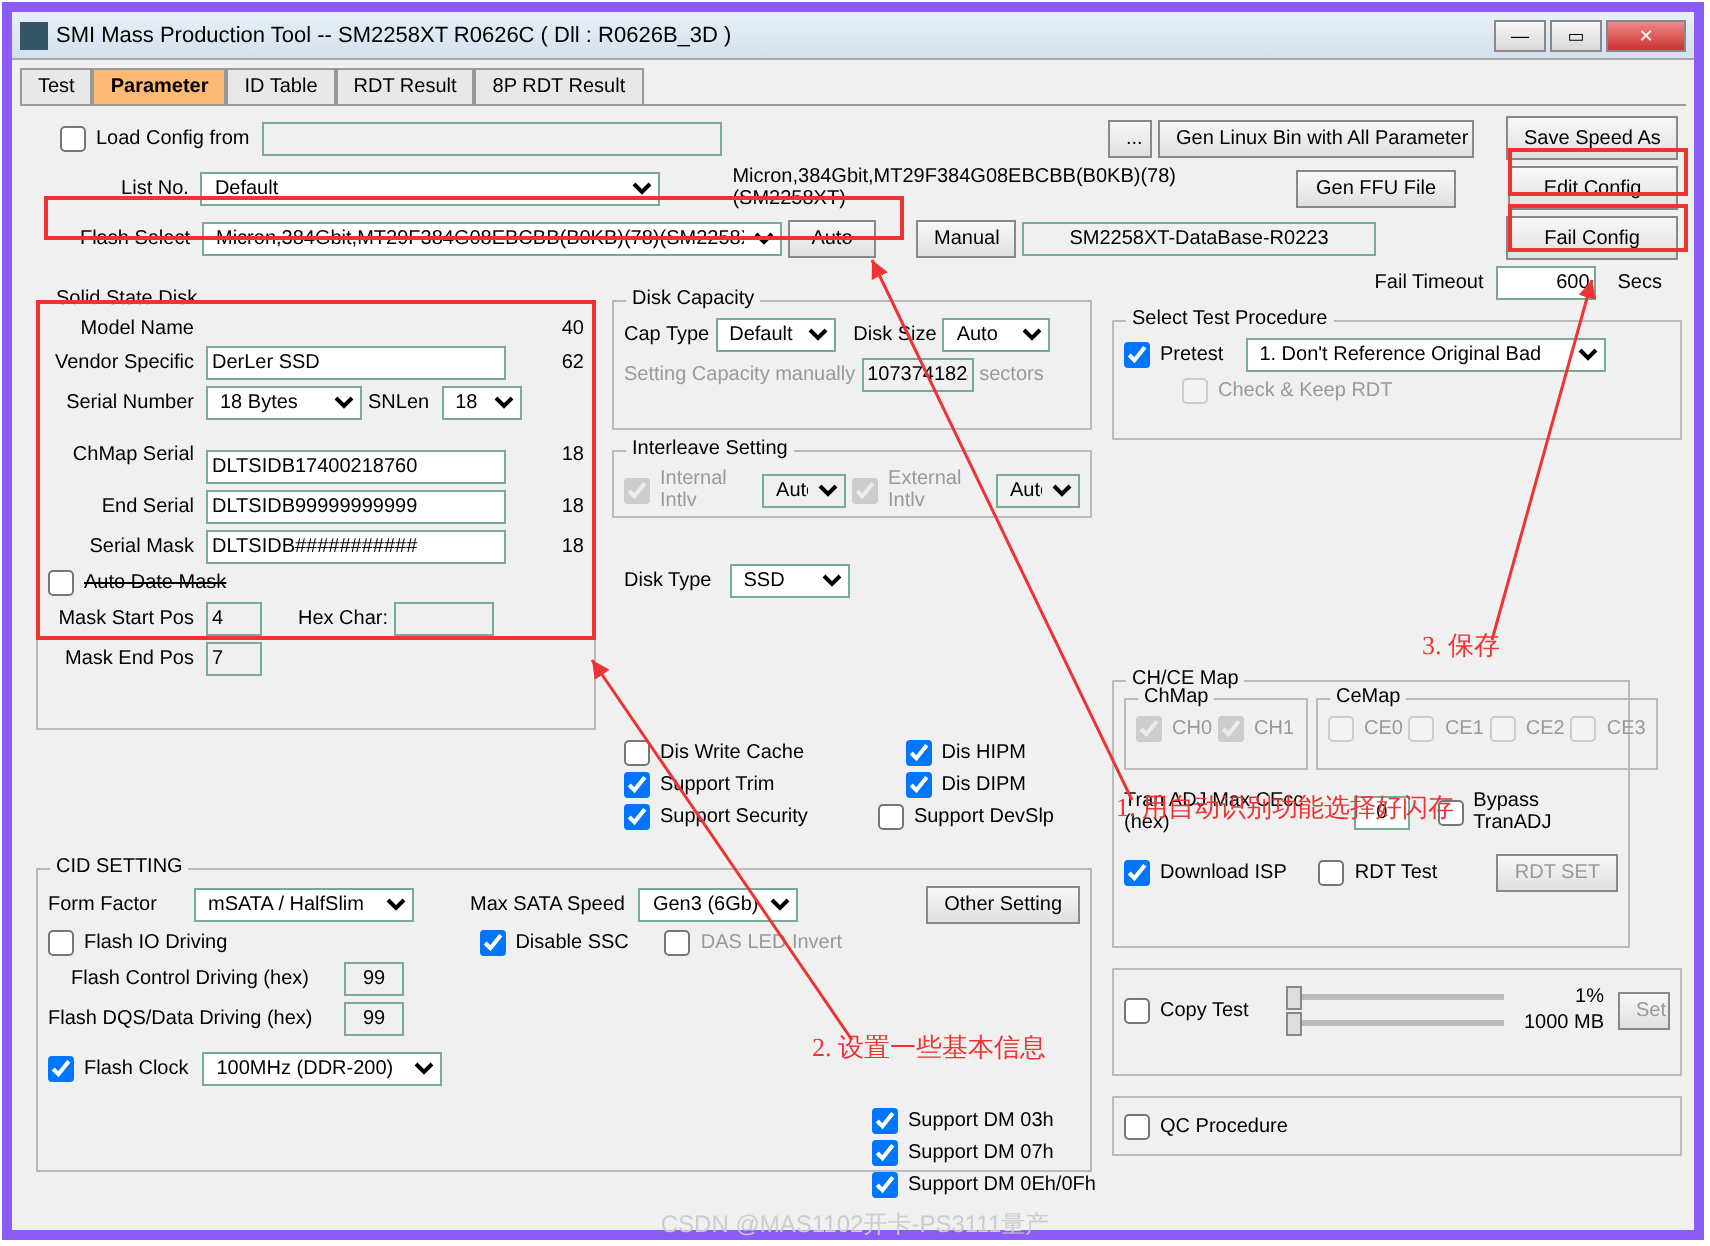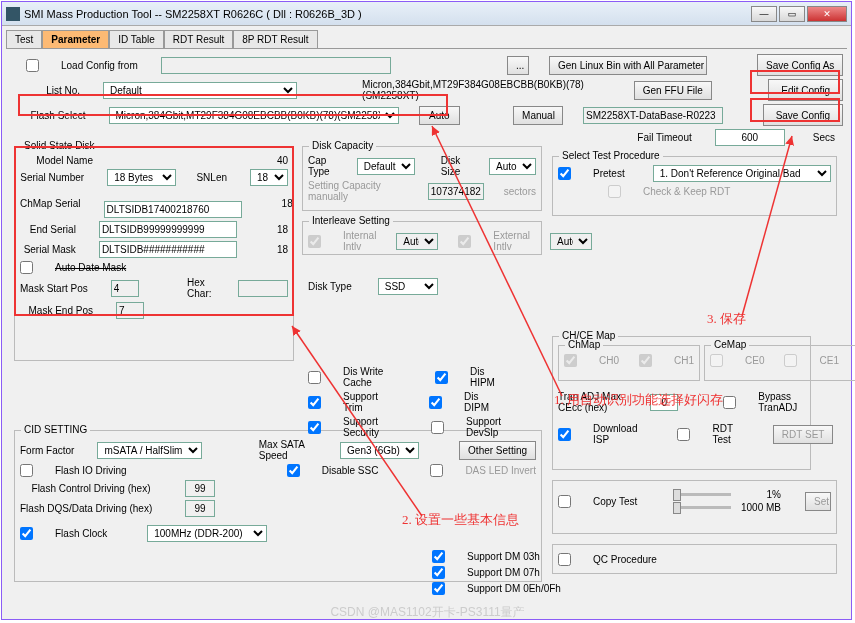--- a/index.html
+++ b/index.html
@@ -1,28 +1,28 @@
 <!DOCTYPE html>
 <html><head>
 <meta charset="utf-8">
 <style>
 *{box-sizing:border-box;margin:0;padding:0;font-family:Tahoma,Arial,sans-serif;font-size:10px;color:#000}
 body{background:#fff;width:855px;height:623px;position:relative;overflow:hidden}
-.window{width:851px;height:619px;border:1px solid #8b5cf6;background:#f0f0f0;margin:1px}
+.window{width:851px;height:619px;border:5px solid #8b5cf6;background:#f0f0f0;margin:1px}
 .titlebar{height:24px;background:linear-gradient(#e8f0f8,#d4e0ee);display:flex;align-items:center;padding:0 4px;border-bottom:1px solid #aaa}
 .titlebar .icon{width:14px;height:14px;background:#356;margin-right:4px}
 .titlebar .title{flex:1;font-size:11px}
 .winbtns{display:flex;gap:2px}
 .winbtn{width:26px;height:16px;background:linear-gradient(#f8f8f8,#d8d8d8);border:1px solid #888;display:flex;align-items:center;justify-content:center;font-size:9px}
 .winbtn.close{background:linear-gradient(#e88,#c33);color:#fff;width:40px}
 .client{padding:4px;position:relative;height:593px}
 .tabs{display:flex;border-bottom:1px solid #999;margin-bottom:4px}
 .tab{padding:3px 8px;border:1px solid #999;border-bottom:none;background:#e8e8e8;margin-right:0px;font-size:10px}
 .tab.active{background:#fdba74;font-weight:bold}
-.row{display:flex;align-items:center;margin-bottom:3px;gap:20px}
+.row{display:flex;align-items:center;margin-bottom:3px;gap:3px}
 .lbl{text-align:right;padding-right:3px;white-space:nowrap}
 input[type=text],select{border:1px solid #7a9;height:17px;padding:0 2px;font-size:10px;background:#fff}
 input[type=checkbox]{margin-right:2px;vertical-align:middle}
 button,.btn{height:19px;padding:0 8px;background:linear-gradient(#f8f8f8,#e0e0e0);border:1px solid #888;font-size:10px;white-space:nowrap}
 .group{border:1px solid #bbb;position:absolute;padding:8px 5px 5px}
 .group>.legend{position:absolute;top:-7px;left:6px;background:#f0f0f0;padding:0 3px;font-size:10px}
 .redbox{border:2px solid #e33;position:absolute;pointer-events:none}
 .redtext{position:absolute;color:#e33;font-size:13px;font-family:SimSun,serif;white-space:nowrap}
 svg.anno{position:absolute;top:0;left:0;width:851px;height:619px;pointer-events:none}
 .disabled{color:#999}
@@ -53,55 +53,61 @@
 
   <div style="position:absolute;top:28px;left:24px;right:8px">
    <div class="row">
     <input type="checkbox" style="">
     <span class="lbl">Load Config from</span>
     <input type="text" style="width: 230px;" class="ro">
     <span style="flex:1"></span>
     <button class="btn" style="width:22px">...</button>
     <button class="btn" style="width:158px">Gen Linux Bin with All Parameter</button>
     <span style="width:10px"></span>
-    <button class="btn" style="width:86px;height:22px">Save Config As</button>
+    <button class="btn" style="width:86px;height:22px">Save Speed As</button>
    </div>
    <div class="row">
     <span class="lbl" style="width:68px">List No.</span>
     <select style="width:232px"><option>Default</option></select>
     <span style="width:30px"></span>
     <span>Micron,384Gbit,MT29F384G08EBCBB(B0KB)(78)(SM2258XT)</span>
     <span style="flex:1"></span>
     <button class="btn" style="width:80px">Gen FFU File</button>
     <span style="width:20px"></span>
     <button class="btn" style="width:86px;height:22px">Edit Config</button>
    </div>
    <div class="row">
     <span class="lbl" style="width:68px">Flash Select</span>
     <select style="width:290px"><option>Micron,384Gbit,MT29F384G08EBCBB(B0KB)(78)(SM2258XT)</option></select>
     <button class="btn" style="width:44px">Auto</button>
     <span style="width:14px"></span>
     <button class="btn" style="width:50px">Manual</button>
-    <input type="text" class="ro" style="width: 152px;" value="SM2258XT-DataBase-R0223">
+    <input type="text" class="ro" style="width: 177px; text-align: center;" value="SM2258XT-DataBase-R0223">
     <span style="flex:1"></span>
-    <button class="btn" style="width:86px;height:22px">Save Config</button>
+    <button class="btn" style="width:86px;height:22px">Fail Config</button>
    </div>
    <div class="row" style="justify-content:flex-end;margin-top:2px">
     <span class="lbl">Fail Timeout</span>
-    <input type="text" style="width: 70px; text-align: center;" value="600">
+    <input type="text" style="width: 50px; text-align: right;" value="600">
     <span style="margin:0 8px">Secs</span>
    </div>
   </div>
 
   <div class="group" style="top:120px;left:12px;width:280px;height:215px">
    <div class="legend">Solid State Disk</div>
    <div class="row">
           <span class="lbl" style="width:76px">Model Name</span>
           <span style="flex:1"></span>
           <span>40</span>
+        </div>
+   <div class="row">
+          <span class="lbl" style="width:76px">Vendor Specific</span>
+          <input type="text" style="width: 150px;" value="DerLer SSD">
+          <span style="flex:1"></span>
+          <span>62</span>
         </div>
    <div class="row">
           <span class="lbl" style="width:76px">Serial Number</span>
           <select style="width:78px"><option>18 Bytes</option></select>
           <span class="lbl">SNLen</span>
           <select style="width:40px"><option>18</option></select>
         </div>
    <div class="row">
           <span class="lbl" style="width:76px">ChMap Serial</span>
           <input type="text" style="width: 150px; margin-top: 12px;" value="DLTSIDB17400218760">
@@ -163,21 +169,21 @@
           <span class="lbl" style="width:145px;text-align:center">Flash Control Driving (hex)</span>
           <input type="text" style="width: 30px; text-align: center;" class="ro" value="99">
         </div>
    <div class="row">
           <span class="lbl" style="width:145px;text-align:left">Flash DQS/Data Driving (hex)</span>
           <input type="text" style="width: 30px; text-align: center;" class="ro" value="99">
         </div>
    <div class="row" style="margin-top:8px">
           <input type="checkbox" checked="" style="">
           <span>Flash Clock</span>
-          <select style="width:120px;margin-left:20px"><option>100MHz (DDR-200)</option></select>
+          <select style="width:120px;margin-left:4px"><option>100MHz (DDR-200)</option></select>
         </div>
   </div>
 
   <div class="group" style="top:120px;left:300px;width:240px;height:65px">
    <div class="legend">Disk Capacity</div>
    <div class="row">
           <span>Cap Type</span>
           <select style="width:60px"><option>Default</option></select>
     <span style="margin-left:6px">Disk Size</span>
           <select style="width:54px"><option>Auto</option></select>
@@ -248,21 +254,21 @@
         </div>
   </div>
 
   <div class="group" style="top:130px;left:550px;width:285px;height:60px">
    <div class="legend">Select Test Procedure</div>
    <div class="row">
           <input type="checkbox" checked="" style="">
           <span>Pretest</span>
           <select style="width:180px;margin-left:8px"><option>1. Don't Reference Original Bad</option></select>
         </div>
-   <div class="row" style="margin-left:50px">
+   <div class="row" style="margin-left:29px">
           <input type="checkbox" disabled="" style="">
           <span class="disabled">Check &amp; Keep RDT</span>
         </div>
   </div>
 
   <div class="group" style="top:310px;left:550px;width:259px;height:134px">
    <div class="legend">CH/CE Map</div>
    <div style="display:flex;gap:4px">
     <div class="group" style="position:relative;flex:0 0 92px;height:36px">
             <div class="legend">ChMap</div>

